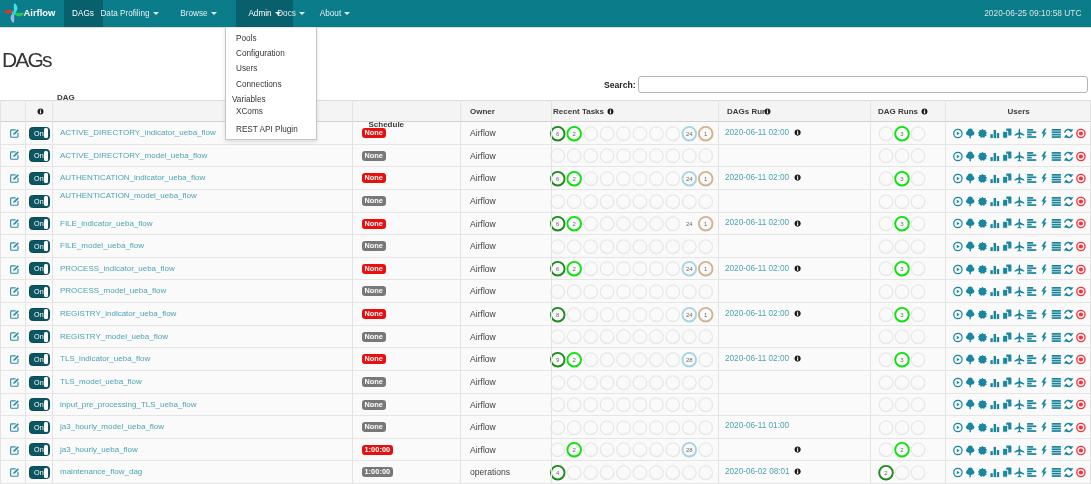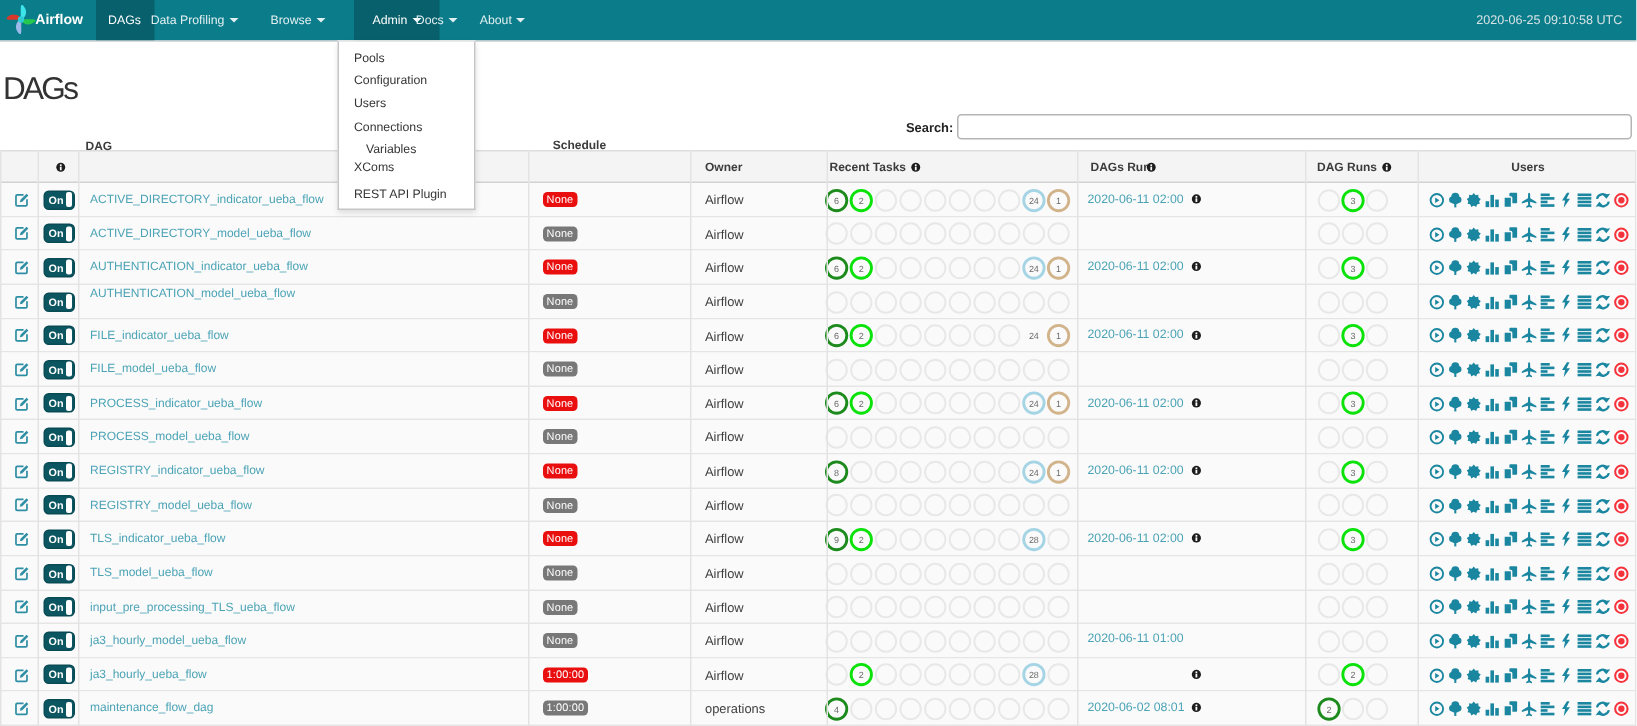--- a/index.html
+++ b/index.html
@@ -11,25 +11,25 @@
 .dditem{position:absolute;left:11px;font-size:8.2px;color:#353535;white-space:nowrap}
 h1{position:absolute;left:2px;top:48.5px;font-size:21px;line-height:21px;font-weight:400;color:#333;letter-spacing:-1.8px}
 .searchlbl{font-size:8.6px;font-weight:bold;color:#222}
 .searchbox{left:638px;top:76px;width:450px;height:17px;border:1px solid #b5b5b5;border-radius:3px;background:#fff}
 .hdrbg{left:0;top:99.5px;width:1091px;height:22.5px;background:#f4f4f4;border-top:1px solid #dcdcdc;border-bottom:1px solid #d2d2d2}
 .row{left:0;width:1091px;height:22.625px;background:#fafafa;border-bottom:1px solid #e5e5e5}
 .vline{top:99.5px;width:1px;height:384.5px;background:#e3e3e3;z-index:5}
 .htxt{font-size:8px;font-weight:bold;color:#3c3c3c;white-space:nowrap}
 .dlink{font-size:8px;color:#4ba3b5;white-space:nowrap;text-decoration:none}
 .otxt{font-size:8.6px;color:#3f3f3f;white-space:nowrap}
-.badge{position:absolute;font-size:7.3px;font-weight:normal;color:#fff;border-radius:3px;height:10px;line-height:10px;padding:0 2.9px;letter-spacing:0.1px}
+.badge{position:absolute;font-size:7.3px;font-weight:bold;color:#fff;border-radius:3px;height:10px;line-height:10px;padding:0 2.9px;letter-spacing:0.1px}
 .bred{background:#ea0f0f}
 .bgray{background:#787878}
 .toggle{position:absolute;width:21px;height:13px;background:#0b5661;border-radius:3.5px;border:1px solid #094b55}
-.tgtxt{position:absolute;left:2px;top:0;width:13px;text-align:left;font-size:7.2px;font-weight:bold;color:#fff;line-height:11px}
+.tgtxt{position:absolute;left:2px;top:0;width:13px;text-align:center;font-size:7.2px;font-weight:normal;color:#fff;line-height:11px}
 .knob{position:absolute;right:1px;top:0.5px;width:4.8px;height:10px;background:#fff;border-radius:1.5px}
 svg{display:block}
 </style></head><body>
 <svg width="0" height="0" style="position:absolute">
     <defs>
 <symbol id="i-play" viewBox="0 0 12 12">
         <circle cx="6" cy="6" r="4.55" fill="none" stroke="currentColor" stroke-width="1.35"></circle>
         <path d="M4.8 4.05 L7.9 6 L4.8 7.95 Z" fill="currentColor"></path>
       </symbol>
 <symbol id="i-tree" viewBox="0 0 12 12">
@@ -148,21 +148,21 @@
 <div class="abs vline" style="left:460px"></div>
 <div class="abs vline" style="left:551px"></div>
 <div class="abs vline" style="left:718px"></div>
 <div class="abs vline" style="left:870px"></div>
 <div class="abs vline" style="left:945px"></div>
 <div class="abs vline" style="left:1090px"></div>
 <svg class="abs" style="left:37.3px;top:107.6px" width="7" height="7" viewBox="0 0 12 12">
     <use href="#i-info"></use>
   </svg>
 <div class="abs htxt" style="left:57px;top:93px">DAG</div>
-<div class="abs htxt" style="left:368.5px;top:92px">Schedule</div>
+<div class="abs htxt" style="left:368.5px;top:120px">Schedule</div>
 <div class="abs htxt" style="left:470px;top:106.5px">Owner</div>
 <div class="abs htxt" style="left:553px;top:106.5px">Recent Tasks</div>
 <svg class="abs" style="left:607px;top:107.6px" width="7" height="7" viewBox="0 0 12 12">
     <use href="#i-info"></use>
   </svg>
 <div class="abs htxt" style="left:727px;top:106.5px">DAGs Run</div>
 <svg class="abs" style="left:764px;top:107.6px" width="7" height="7" viewBox="0 0 12 12">
     <use href="#i-info"></use>
   </svg>
 <div class="abs htxt" style="left:878px;top:106.5px">DAG Runs</div>
@@ -872,14 +872,14 @@
     <use href="#i-flash" x="87.50" y="1" width="11" height="11"></use>
     <use href="#i-just" x="99.80" y="1" width="11" height="11"></use>
     <use href="#i-refresh" x="112.10" y="1" width="11" height="11"></use>
     <use href="#i-del" x="124.40" y="1" width="11" height="11" color="#f6333c"></use>
   </svg>
 <div class="abs dd"></div>
 <div class="dditem" style="left:236px;top:34.2px;z-index:60">Pools</div>
 <div class="dditem" style="left:236px;top:49.3px;z-index:60">Configuration</div>
 <div class="dditem" style="left:236px;top:64.4px;z-index:60">Users</div>
 <div class="dditem" style="left:236px;top:79.5px;z-index:60">Connections</div>
-<div class="dditem" style="left:244px;top:94.6px;z-index:60">Variables</div>
+<div class="dditem" style="left:232px;top:94.6px;z-index:60">Variables</div>
 <div class="dditem" style="left:236px;top:107px;z-index:60">XComs</div>
 <div class="dditem" style="left:236px;top:124.8px;z-index:60">REST API Plugin</div>
 </body></html>

